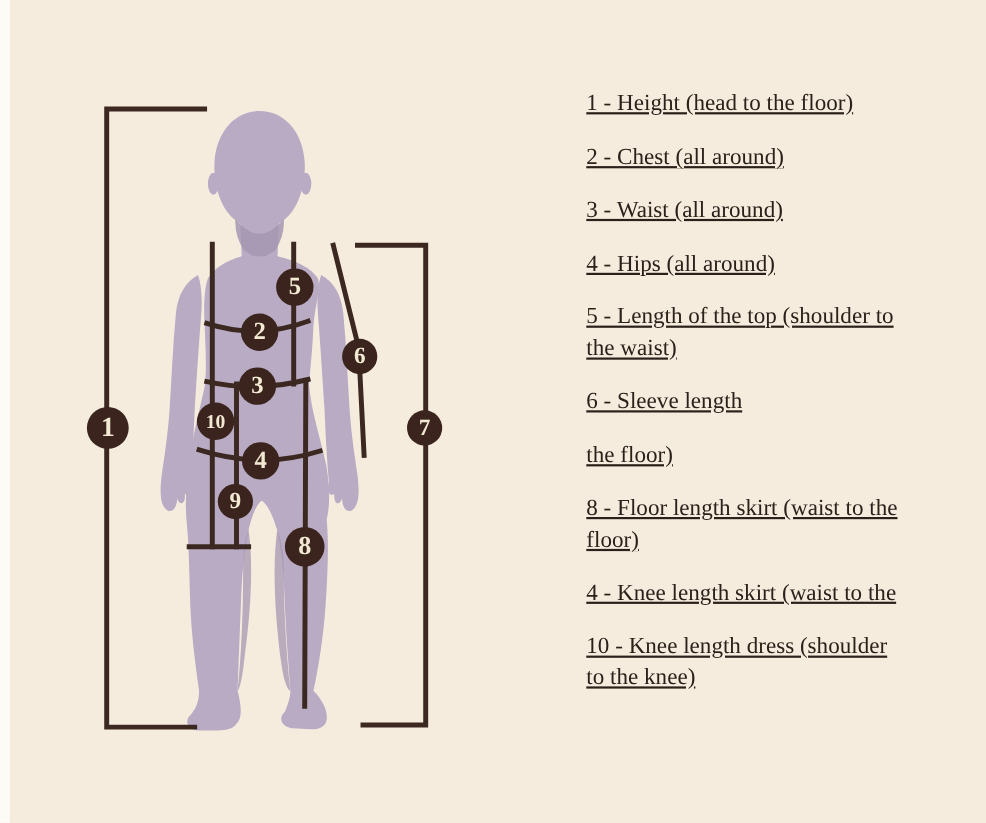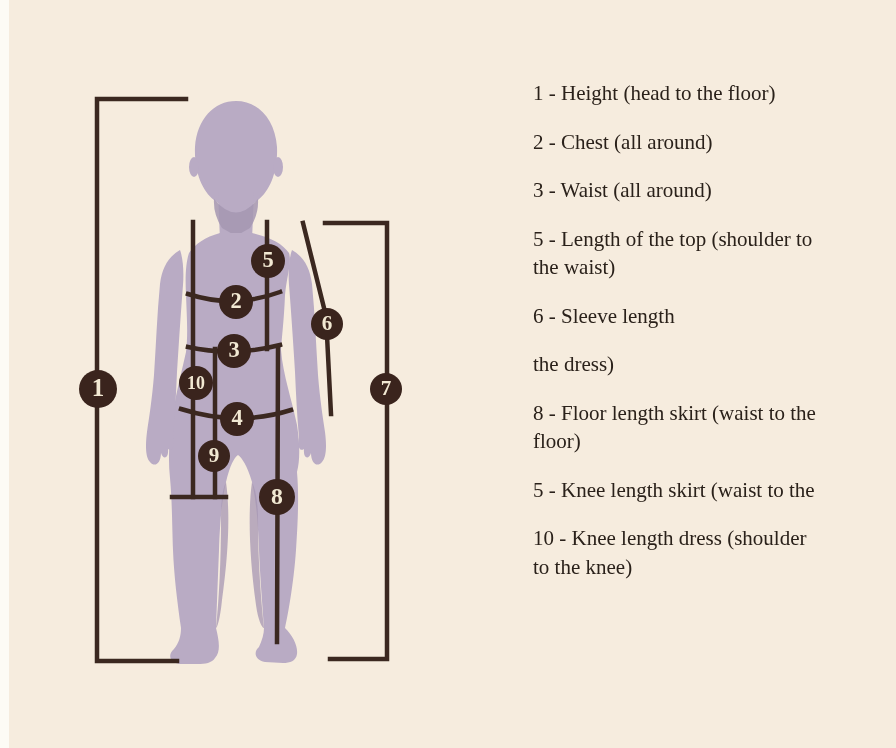--- a/index.html
+++ b/index.html
@@ -34,21 +34,21 @@
     fill:var(--marker-text);
     font-family:"Liberation Serif", serif;
     font-weight:bold;
     text-anchor:middle;
   }
   .legend{
     position:absolute;left:533px;top:79px;width:352px;
     color:var(--legend-text);
     font-size:21px;line-height:28.5px;
   }
-  .legend-item{margin:0 0 20px 0;}
+  .legend-item{margin:0 0 20px 0;text-decoration:underline;}
   .legend-line{display:block;white-space:nowrap;}
   .legend-line:empty{display:none;}
 </style>
 </head>
 <body>
 
 <div class="edge-strip"></div>
 
 <svg class="diagram" viewBox="0 0 896 748" aria-hidden="true">
 
@@ -184,33 +184,36 @@
     <div class="legend-item">
       <span class="legend-line">1 - Height (head to the floor)</span>
     </div>
     <div class="legend-item">
       <span class="legend-line">2 - Chest (all around)</span>
     </div>
     <div class="legend-item">
       <span class="legend-line">3 - Waist (all around)</span>
     </div>
     <div class="legend-item">
+      <span class="legend-line">4 - Hips (all around)</span>
+    </div>
+    <div class="legend-item">
       <span class="legend-line">5 - Length of the top (shoulder to</span>
       <span class="legend-line">the waist)</span>
     </div>
     <div class="legend-item">
       <span class="legend-line">6 - Sleeve length</span>
     </div>
     <div class="legend-item">
-      <span class="legend-line">the dress)</span>
+      <span class="legend-line">the floor)</span>
     </div>
     <div class="legend-item">
       <span class="legend-line">8 - Floor length skirt (waist to the</span>
       <span class="legend-line">floor)</span>
     </div>
     <div class="legend-item">
-      <span class="legend-line">5 - Knee length skirt (waist to the</span>
+      <span class="legend-line">4 - Knee length skirt (waist to the</span>
     </div>
     <div class="legend-item">
       <span class="legend-line">10 - Knee length dress (shoulder</span>
       <span class="legend-line">to the knee)</span>
     </div>
   </div>
 
 </body></html>

